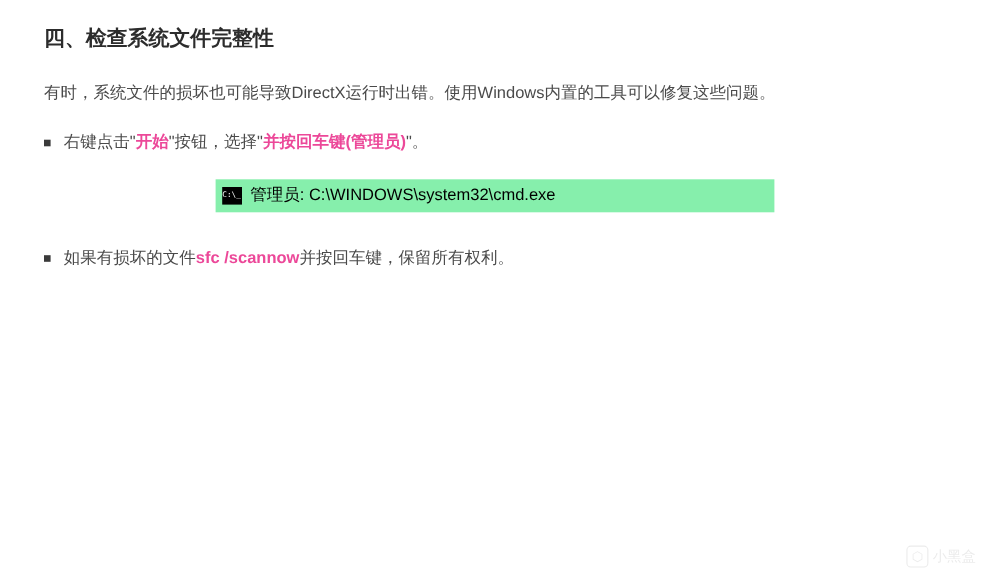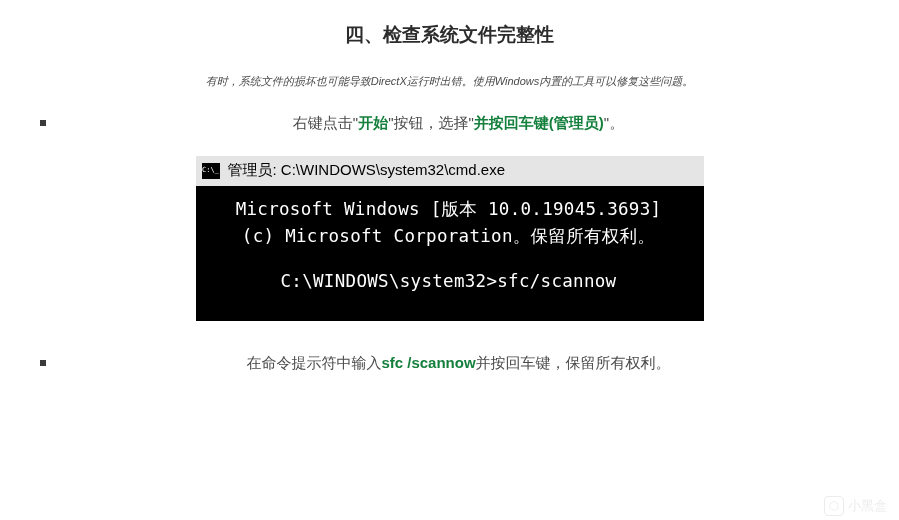--- a/index.html
+++ b/index.html
@@ -1,43 +1,41 @@
 <!DOCTYPE html>
 <html><head>
   <meta charset="utf-8">
   <style>
     * {
       margin: 0;
       padding: 0;
       box-sizing: border-box;
-      text-align: center;
     }
     body {
       font-family: -apple-system, BlinkMacSystemFont, "Segoe UI", "PingFang SC", "Microsoft YaHei", sans-serif;
       background: #ffffff;
       width: 899px;
       height: 520px;
       position: relative;
       overflow: hidden;
     }
     .content {
       padding: 22px 40px 0 40px;
     }
     .section-heading {
       font-size: 19px;
       font-weight: 700;
       color: #2c2c2c;
       margin-bottom: 24px;
     }
     .intro-text {
-      font-size: 11px;
+      font-size: 15px;
       color: #4a4a4a;
       line-height: 1.7;
       margin-bottom: 18px;
-      font-style: italic;
     }
     .bullet-list {
       list-style: none;
       padding-left: 0;
     }
     .bullet-item {
       position: relative;
       padding-left: 18px;
       font-size: 15px;
       color: #4a4a4a;
@@ -48,34 +46,34 @@
       content: "";
       position: absolute;
       left: 0;
       top: 11px;
       width: 6px;
       height: 6px;
       background: #3a3a3a;
     }
     .bold-inline {
       font-weight: 700;
-      color: #15803d;
+      color: #ec4899;
     }
     .cmd-image-wrapper {
       display: flex;
       justify-content: center;
       margin: 6px 0 28px 0;
     }
     .cmd-window {
       width: 508px;
       background: #000000;
       font-family: "NSimSun", "SimSun", "Consolas", monospace;
     }
     .cmd-titlebar {
-      background: #e5e5e5;
+      background: #86efac;
       height: 30px;
       display: flex;
       align-items: center;
       padding: 0 6px;
       gap: 8px;
     }
     .cmd-icon {
       width: 18px;
       height: 16px;
       background: #000000;
@@ -150,32 +148,26 @@
       <span>右键点击"</span><span class="bold-inline">开始</span><span>"按钮，选择"</span><span class="bold-inline">并按回车键(管理员)</span><span>"。</span>
     </li>
   </ul>
 
   <div class="cmd-image-wrapper">
     <div class="cmd-window">
       <div class="cmd-titlebar">
         <div class="cmd-icon"></div>
         <span class="cmd-title-text">管理员: C:\WINDOWS\system32\cmd.exe</span>
       </div>
-      <div class="cmd-body">
-        <div class="cmd-line">Microsoft Windows [版本 10.0.19045.3693]</div>
-        <div class="cmd-line">(c) Microsoft Corporation。保留所有权利。</div>
-        <div class="cmd-blank-line"></div>
-        <div class="cmd-line">C:\WINDOWS\system32&gt;sfc/scannow</div>
-      </div>
     </div>
   </div>
 
   <ul class="bullet-list">
     <li class="bullet-item">
-      <span>在命令提示符中输入</span><span class="bold-inline">sfc /scannow</span><span>并按回车键，保留所有权利。</span>
+      <span>如果有损坏的文件</span><span class="bold-inline">sfc /scannow</span><span>并按回车键，保留所有权利。</span>
     </li>
   </ul>
 </div>
 
 <div class="watermark">
   <div class="watermark-box"></div>
   <span>小黑盒</span>
 </div>
 
 </body></html>

